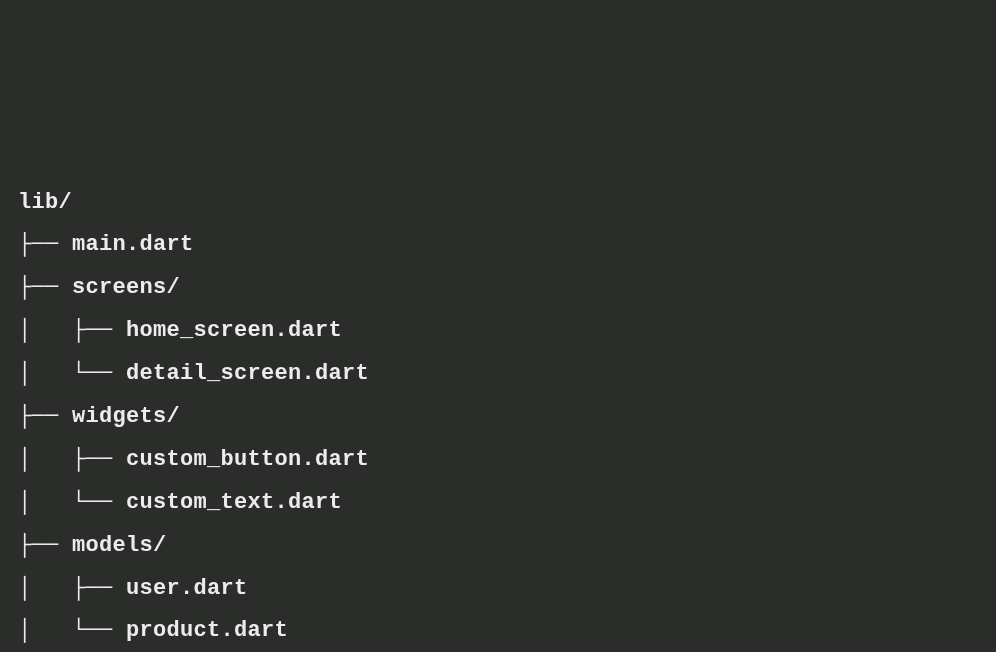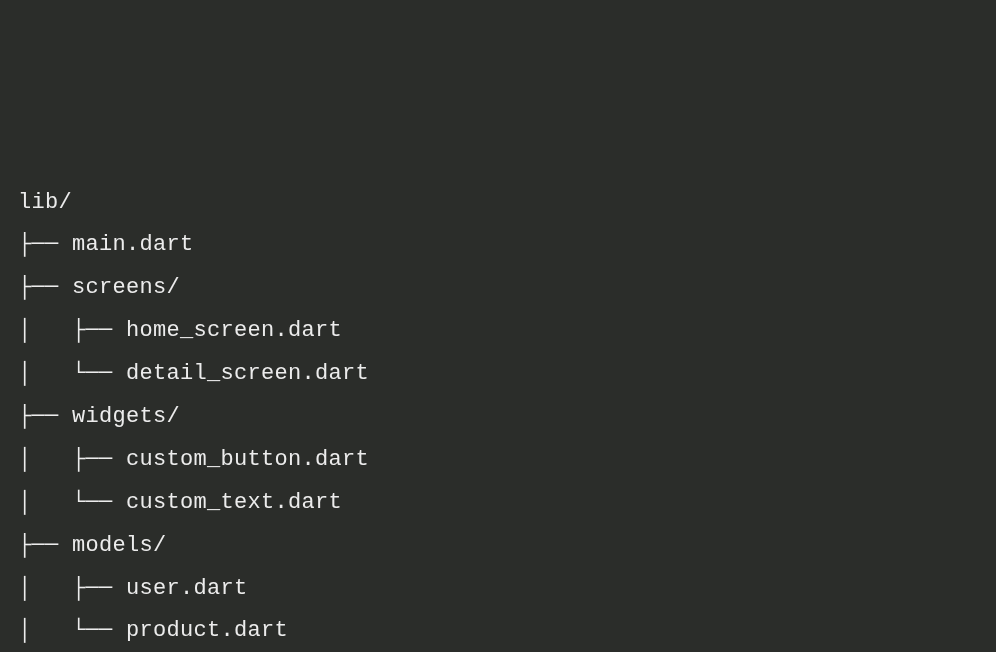--- a/index.html
+++ b/index.html
@@ -15,20 +15,21 @@
       line-height: 1.95;
       padding: 10px 18px;
       width: 996px;
       height: 652px;
       overflow: hidden;
       white-space: pre;
       letter-spacing: 0.3px;
     }
     .tree-line {
       display: block;
+      font-weight: bold;
     }
   </style>
 </head>
 <body>
 
 
 
 <span class="tree-line">lib/</span><span class="tree-line">├── main.dart</span><span class="tree-line">├── screens/</span><span class="tree-line">│   ├── home_screen.dart</span><span class="tree-line">│   └── detail_screen.dart</span><span class="tree-line">├── widgets/</span><span class="tree-line">│   ├── custom_button.dart</span><span class="tree-line">│   └── custom_text.dart</span><span class="tree-line">├── models/</span><span class="tree-line">│   ├── user.dart</span><span class="tree-line">│   └── product.dart</span>
 
 

